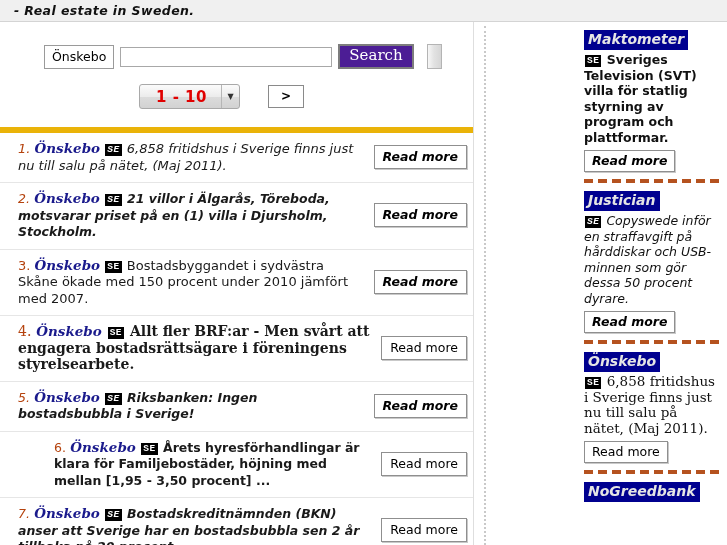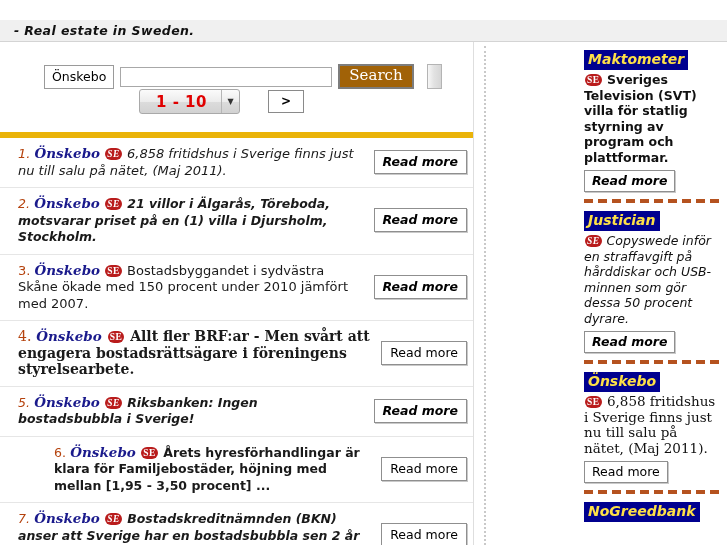--- a/index.html
+++ b/index.html
@@ -16,21 +16,20 @@
 
   
   #topbar {
     height: 22px;
     background: #f0f0f0;
     border-bottom: 1px solid #d4d4d4;
     display: flex;
     align-items: center;
     padding-left: 14px;
     box-sizing: border-box;
-    margin-top: 20px;
   }
   #topbar .title {
     font-family: "DejaVu Sans", sans-serif;
     font-weight: bold;
     font-style: italic;
     font-size: 12.5px;
     letter-spacing: 0.4px;
     color: #111;
   }
 
@@ -84,21 +83,21 @@
     height: 20px;
     box-sizing: border-box;
     border: 1px solid #a8a8a8;
     background: #fff;
     font-family: "DejaVu Sans", sans-serif;
     font-size: 12px;
     padding: 0 4px;
     outline: none;
   }
   .search-btn {
-    background: #a16207;
+    background: #4c1d95;
     color: #ffffff;
     font-family: "DejaVu Serif", serif;
     font-size: 15px;
     border: 2px solid #7d7d7d;
     padding: 1px 9px 3px 9px;
     line-height: 17px;
   }
   .blank-btn {
     width: 15px;
     height: 25px;
@@ -106,20 +105,21 @@
     background: linear-gradient(to right,#f7f7f7 0%, #e2e2e2 45%, #d6d6d6 100%);
     border: 1px solid #b4b4b4;
     box-sizing: border-box;
   }
 
   
   #pagerrow {
     display: flex;
     align-items: center;
     justify-content: center;
+    margin-top: 15px;
     margin-right: 30px;
     gap: 28px;
   }
   .pager-select {
     display: flex;
     align-items: stretch;
     border: 1px solid #a9a9a9;
     border-radius: 3px;
     background: linear-gradient(to bottom,#fbfbfb 0%,#ececec 50%,#dcdcdc 51%,#d2d2d2 100%);
     height: 25px;
@@ -182,31 +182,30 @@
   }
   .site {
     color: #1a1a8c;
     font-weight: bold;
     font-style: italic;
     font-family: "DejaVu Serif", serif;
     font-size: 13.5px;
   }
   .se {
     display: inline-block;
-    background: #b91c1c;
+    background: #000000;
     color: #fff;
-    font-family: Liberation Serif, serif;
+    font-family: Liberation Mono, monospace;
     font-weight: bold;
     font-size: 9.5px;
     letter-spacing: 0.5px;
     padding: 0 2px;
     line-height: 12px;
     vertical-align: 1px;
     margin: 0 1px;
-    border-radius: 6px;
   }
   .desc { color: #1a1a1a; }
 
   
   .f-sans-i   { font-family: "DejaVu Sans", sans-serif;  font-style: italic;  font-weight: normal; font-size: 13px; }
   .f-sans-bi  { font-family: "DejaVu Sans", sans-serif;  font-style: italic;  font-weight: bold;   font-size: 12.5px; }
   .f-sans     { font-family: "DejaVu Sans", sans-serif;  font-style: normal;  font-weight: normal; font-size: 13px; }
   .f-serif-b  { font-family: "DejaVu Serif", serif;      font-style: normal;  font-weight: bold;   font-size: 14px; }
   .f-sans-b   { font-family: "DejaVu Sans", sans-serif;  font-style: normal;  font-weight: bold;   font-size: 12.5px; margin-left: 36px; }
 
@@ -220,21 +219,21 @@
     white-space: nowrap;
     line-height: 15px;
   }
   .rm-bi { font-family: "DejaVu Sans", sans-serif; font-weight: bold; font-style: italic; font-size: 12.5px; }
   .rm-n  { font-family: "DejaVu Sans", sans-serif; font-weight: normal; font-style: normal; font-size: 12.5px; }
 
   
   .panel { margin-bottom: 4px; }
   .panel-head {
     background: #00008f;
-    color: #fde047;
+    color: #e5e5e5;
     font-family: "DejaVu Sans", sans-serif;
     font-weight: bold;
     font-style: italic;
     font-size: 14px;
     padding: 1px 4px 2px 4px;
     display: inline-block;
     line-height: 17px;
   }
   .panel-body {
     padding: 2px 2px 0 0;

